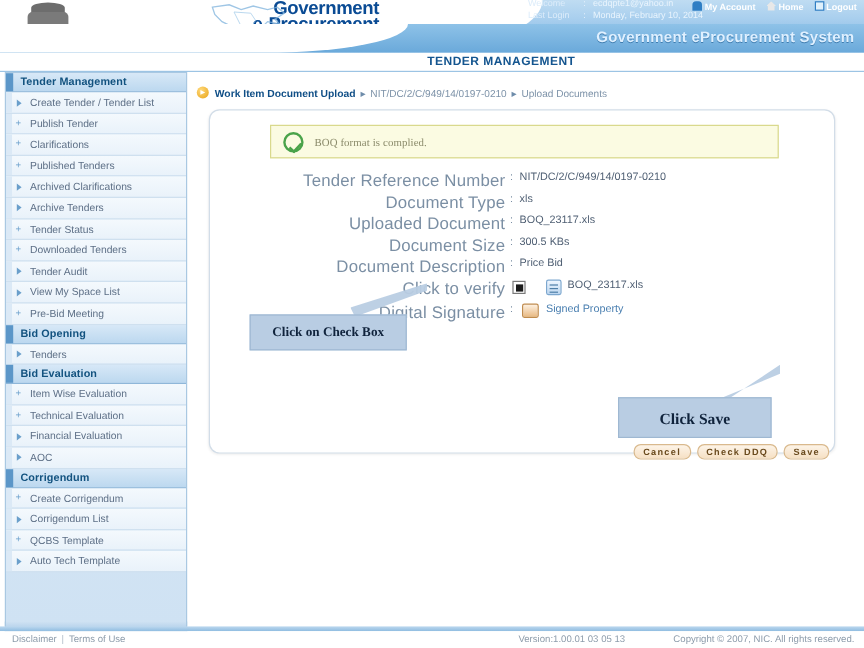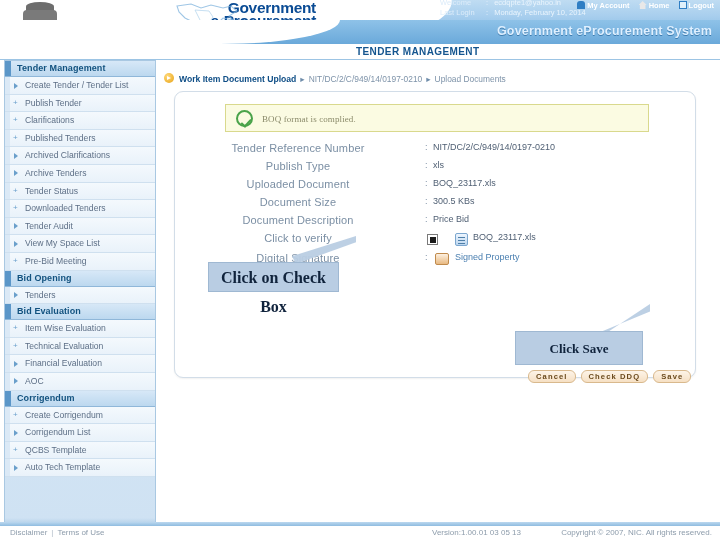--- a/index.html
+++ b/index.html
@@ -162,22 +162,22 @@
     content:"";position:absolute;left:3.4px;top:7px;width:8px;height:3.6px;
     border-left:2px solid #4aa34a;border-bottom:2px solid #4aa34a;
     transform:rotate(-48deg);
   }
   .alert .msg{
     position:absolute;left:36px;top:9px;font-size:9px;color:#8a8a6a;letter-spacing:.1px;font-family:Liberation Serif, serif;
   }
 
   .frow{position:absolute;left:0;width:520px;height:16px;}
   .frow .lb{
-    position:absolute;left:0;width:246px;text-align:center;
-    font-size:11px;color:#7b8fa4;letter-spacing:.15px;
+    position:absolute;left:0;width:246px;text-align:right;
+    font-size:14px;color:#7b8fa4;letter-spacing:.15px;
   }
   .frow .cl{position:absolute;left:250px;font-size:9px;color:#7b8fa4;}
   .frow .vl{position:absolute;left:258px;font-size:9px;color:#4f5f73;white-space:nowrap;}
 
   .fileico{
     position:absolute;width:13px;height:13px;border-radius:2px;
     background:linear-gradient(180deg,#eef6ff,#bcd6ef);border:1px solid #7ca7cf;box-sizing:border-box;
   }
   .fileico:after{
     content:"";position:absolute;left:2px;top:3px;width:7px;height:1px;
@@ -203,21 +203,21 @@
     font-size:7.6px;font-weight:bold;color:#6a4a1d;letter-spacing:1.1px;
     box-sizing:border-box;cursor:pointer;margin-top:48px;
   }
 
   
   .callout{
     position:absolute;background:#b9cde3;border:1px solid #9fb8d2;
     font-family:"Liberation Serif", serif;font-weight:bold;color:#10233c;
     text-align:center;box-sizing:border-box;
   }
-  #callout-checkbox{left:208px;top:262px;width:131px;height:30px;font-size:16px;line-height:29px;}
+  #callout-checkbox{left:208px;top:262px;width:131px;height:30px;font-size:11px;line-height:29px;}
   #callout-save{left:515px;top:331px;width:128px;height:34px;font-size:13px;line-height:33px;}
   .ctail{position:absolute;background:#b9cde3;}
   #tail-checkbox{
     left:292px;top:236px;width:64px;height:28px;
     clip-path:polygon(100% 0, 100% 22%, 6% 100%, 0 72%);
     opacity:.95;
   }
   #tail-save{
     left:598px;top:304px;width:52px;height:29px;
     clip-path:polygon(0 100%, 16% 100%, 100% 0, 100% 26%);
@@ -436,21 +436,21 @@
         <div class="chk"></div>
         <div class="msg">BOQ format is complied.</div>
       </div>
 
       <div class="frow" style="top:50px">
         <div class="lb">Tender Reference Number</div>
         <div class="cl">:</div>
         <div class="vl">NIT/DC/2/C/949/14/0197-0210</div>
       </div>
       <div class="frow" style="top:68px">
-        <div class="lb">Publish Type</div>
+        <div class="lb">Document Type</div>
         <div class="cl">:</div>
         <div class="vl">xls</div>
       </div>
       <div class="frow" style="top:86px">
         <div class="lb">Uploaded Document</div>
         <div class="cl">:</div>
         <div class="vl">BOQ_23117.xls</div>
       </div>
       <div class="frow" style="top:104px">
         <div class="lb">Document Size</div>

